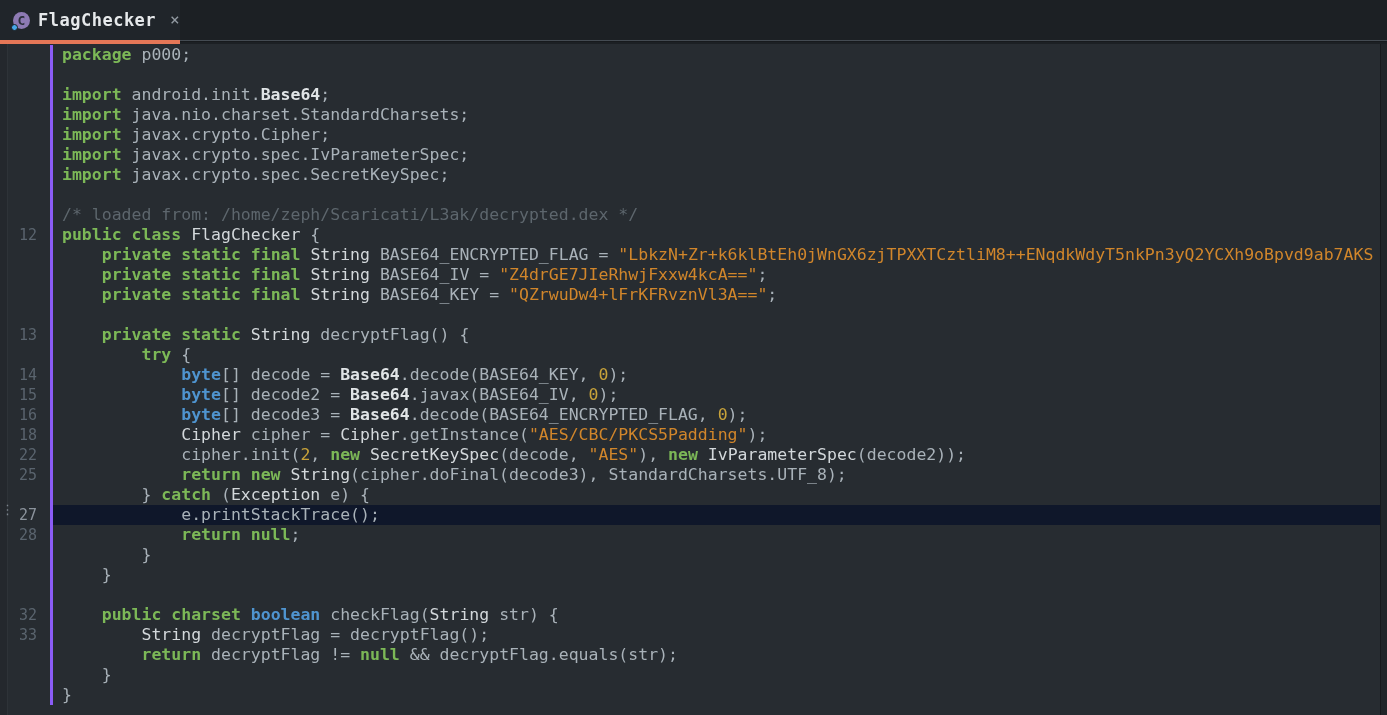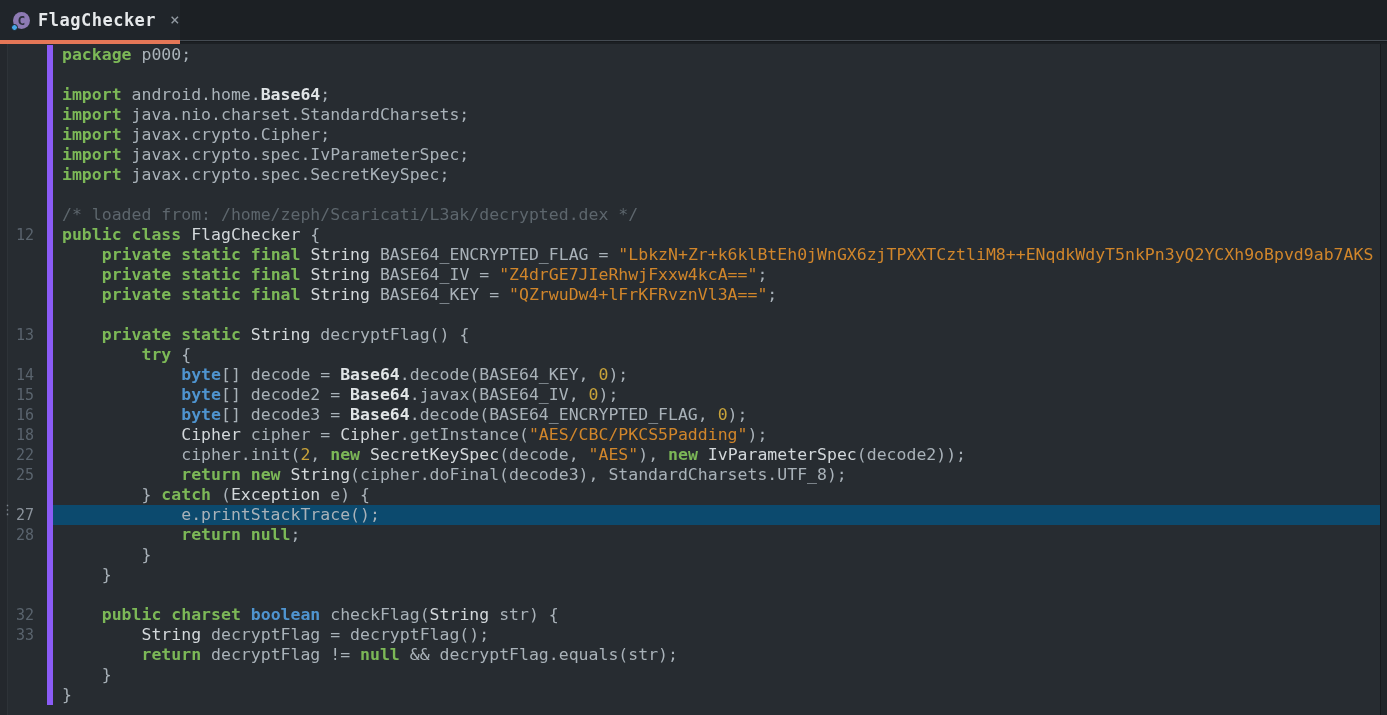--- a/index.html
+++ b/index.html
@@ -28,24 +28,24 @@
                 border-radius:50%; background:#47a7e8; border:1px solid #1c2024; }
 
   
   .editor { position:relative; width:1387px; height:671px; background:#272c31; }
   .edge-strip { position:absolute; left:0; top:0; bottom:0; width:8px;
                 background:#24282d; border-right:1px solid #2e3338; z-index:3; }
   .edge-marker { position:absolute; left:1px; top:462px; color:#7d858e;
                  font-size:13px; line-height:7px; z-index:4; white-space:pre; }
   .code { position:relative; padding-top:1px; z-index:1; }
   .line { display:flex; height:20px; line-height:20px; font-size:16.5px; }
-  .lnum { flex:0 0 53px; border-right:6px solid #8b5cf6; color:#5a646e;
+  .lnum { flex:0 0 53px; border-right:3px solid #8b5cf6; color:#5a646e;
           font-size:15px; text-align:right; padding-right:13px; }
   .ltext { flex:1; padding-left:9px; white-space:pre; color:#a9b2b9; }
-  .line.hl .ltext { background:#0c4a6e; }
+  .line.hl .ltext { background:#0f172a; }
   .line.hl .lnum { color:#8b939c; }
 
   
   .kw   { color:#7cb857; font-weight:bold;margin-top:32px; }
   .prim { color:#4f94cf; font-weight:bold; }
   .str  { color:#d1862b; }
   .num  { color:#c7a23a; }
   .cmt  { color:#5d666d; }
   .def  { color:#a9b2b9; }
   .cls  { color:#d3d8db; }
@@ -79,21 +79,21 @@
       <div class="line">
         <span class="lnum"></span>
         <span class="ltext"><span class="kw">package</span><span class="def"> p000;</span></span>
       </div>
       <div class="line">
         <span class="lnum"></span>
         <span class="ltext"></span>
       </div>
       <div class="line">
         <span class="lnum"></span>
-        <span class="ltext"><span class="kw">import</span><span class="def"> android.home.</span><span class="clsb">Base64</span><span class="def">;</span></span>
+        <span class="ltext"><span class="kw">import</span><span class="def"> android.init.</span><span class="clsb">Base64</span><span class="def">;</span></span>
       </div>
       <div class="line">
         <span class="lnum"></span>
         <span class="ltext"><span class="kw">import</span><span class="def"> java.nio.charset.StandardCharsets;</span></span>
       </div>
       <div class="line">
         <span class="lnum"></span>
         <span class="ltext"><span class="kw">import</span><span class="def"> javax.crypto.Cipher;</span></span>
       </div>
       <div class="line">

